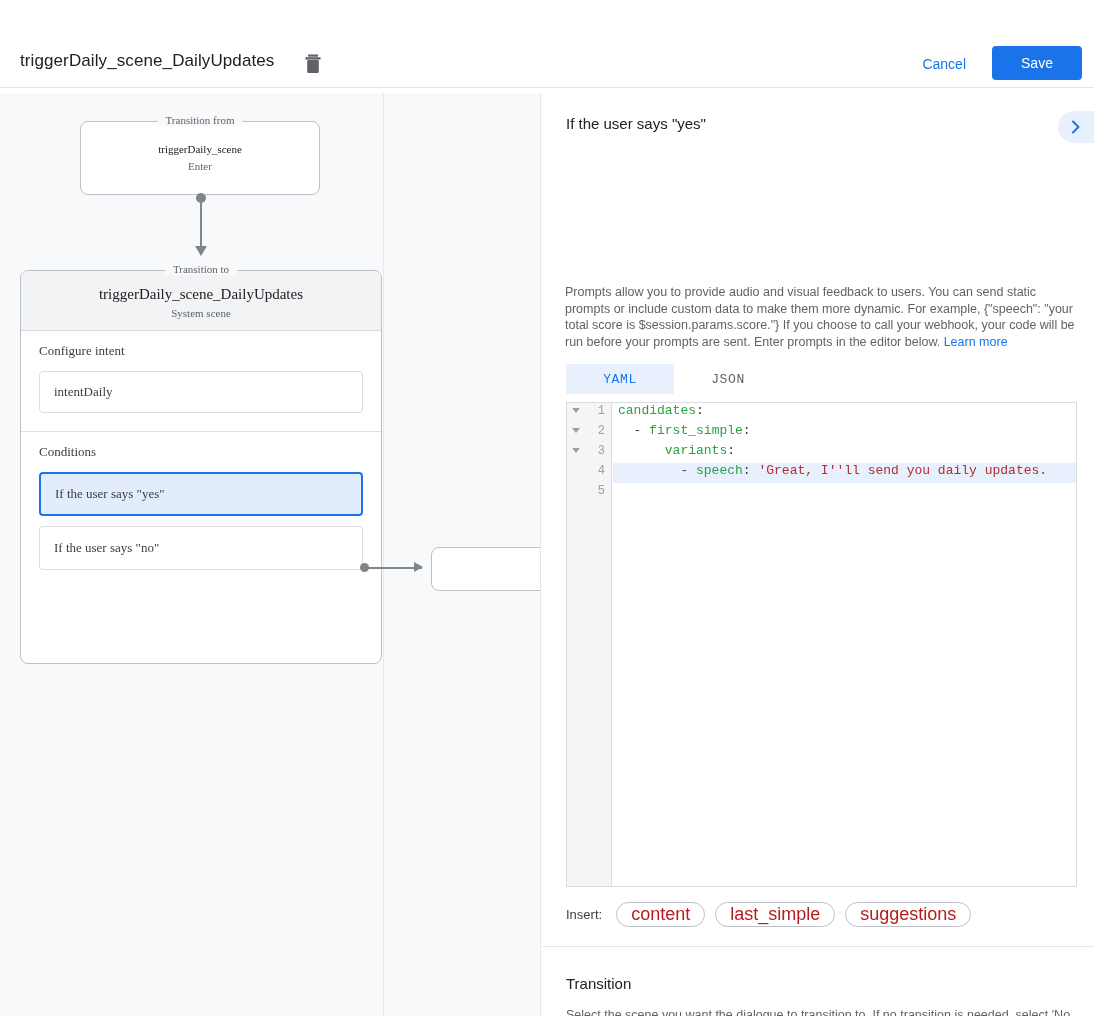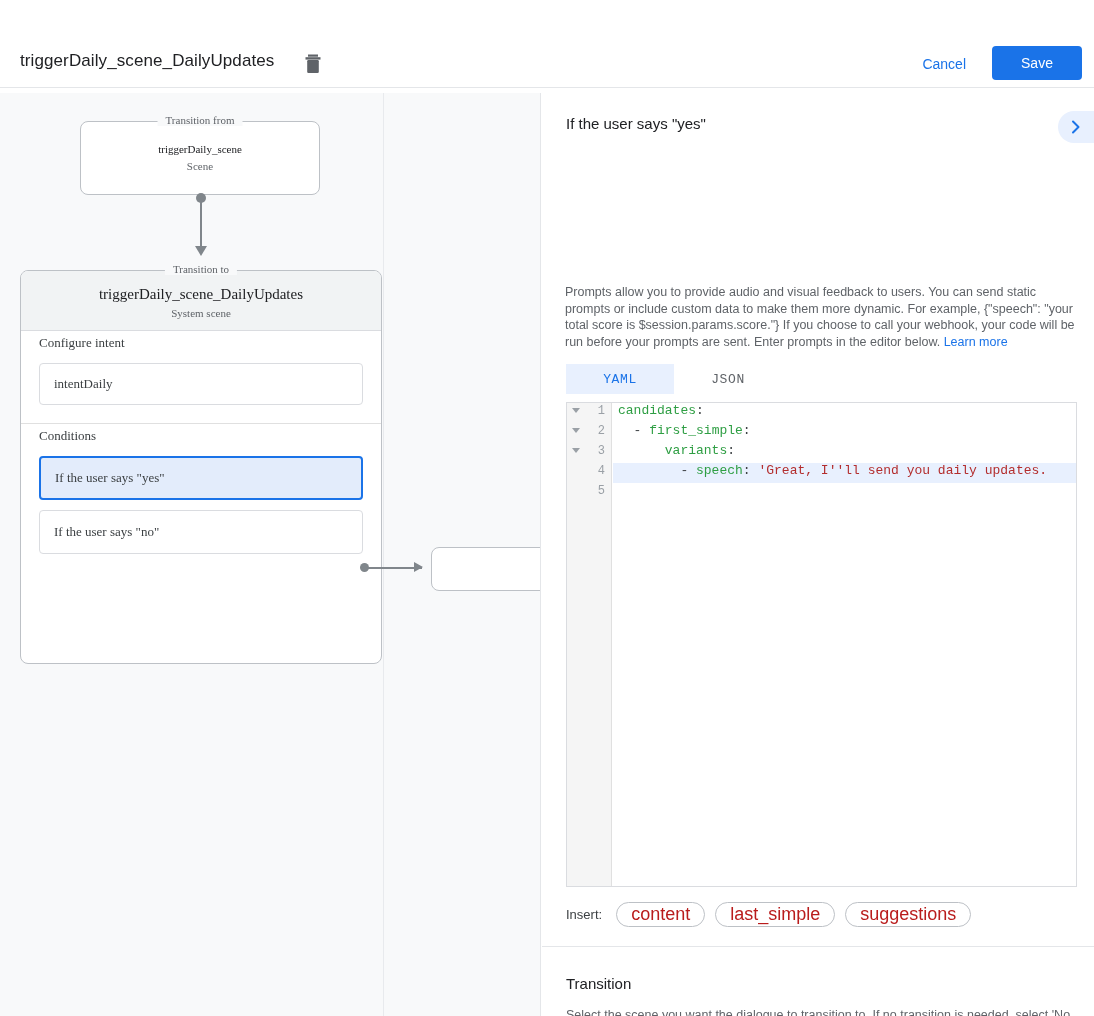--- a/index.html
+++ b/index.html
@@ -70,21 +70,21 @@
   #node-to {
     left:20px; top:177px; width:362px; height:394px;
     background:#fff; border:1px solid #bdc1c6; border-radius:8px;
   }
   .node-to-header {
     height:60px; background:#f1f3f4; border-bottom:1px solid #dadce0;
     border-radius:7px 7px 0 0; padding-top:15px;
   }
   .node-to-header .node-title { font-size:15px; color:#202124; text-align:center; }
   .node-to-header .node-sub { font-size:11px; color:#5f6368; text-align:center; margin-top:4px; }
-  .section { padding:4px 18px 18px 18px; }
+  .section { padding:12px 18px 18px 18px; }
   .section + .section { border-top:1px solid #e0e0e0; }
   .section-label { font-size:13px; color:#3c4043; margin-bottom:12px; }
   .intent-box {
     height:42px; border:1px solid #dadce0; border-radius:4px;
     display:flex; align-items:center; padding-left:14px;
     font-size:13px; color:#3c4043; background:#fff; cursor:pointer;
   }
   .cond-box {
     height:44px; border:1px solid #dadce0; border-radius:4px;
     display:flex; align-items:center; padding-left:14px;
@@ -187,21 +187,21 @@
     <button class="cancel-btn">Cancel</button>
     <button class="save-btn">Save</button>
   </div>
 
   <div class="canvas">
     <div class="canvas-vline"></div>
 
     <div class="fieldset-node" id="node-from">
       <div class="fieldset-legend">Transition from</div>
       <div class="node-title">triggerDaily_scene</div>
-      <div class="node-sub">Scene</div>
+      <div class="node-sub">Enter</div>
     </div>
 
     <div class="arrow-wrap">
       <div class="arrow-dot"></div>
       <div class="arrow-line"></div>
       <div class="arrow-head"></div>
     </div>
 
     <div class="fieldset-node" id="node-to">
       <div class="fieldset-legend">Transition to</div>

